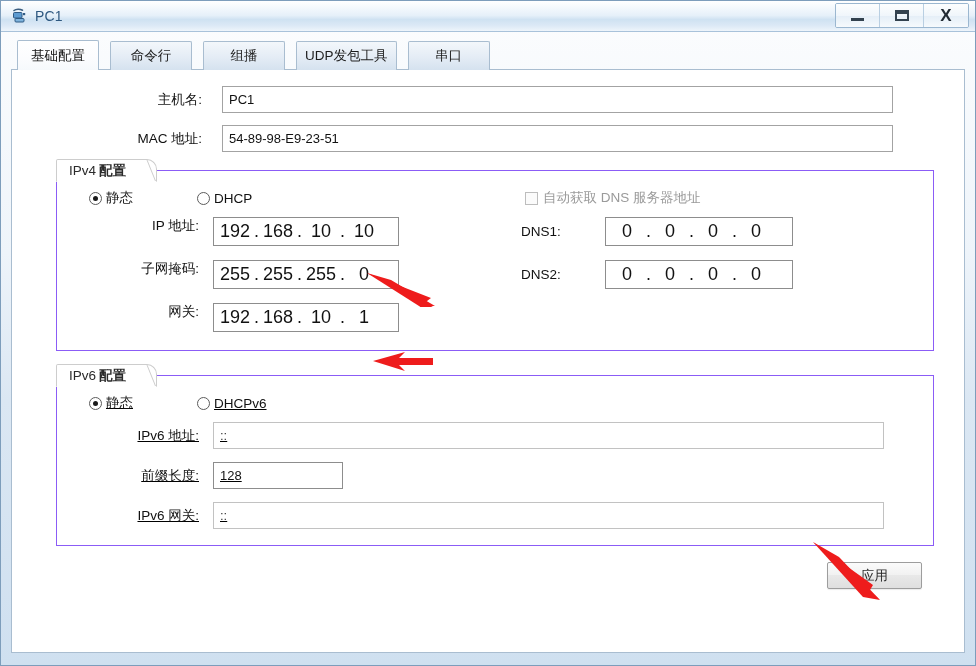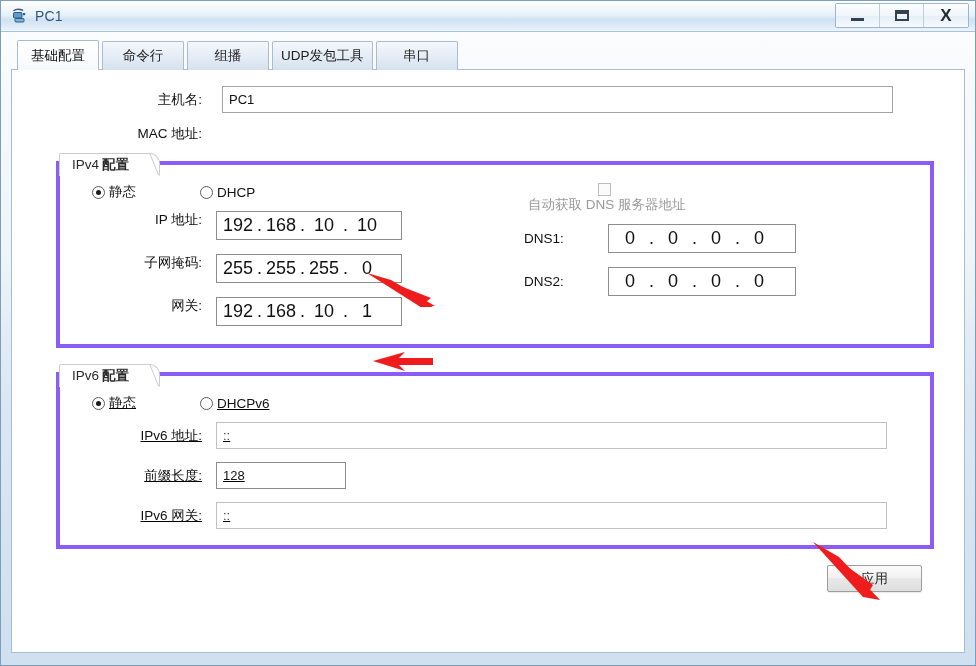--- a/index.html
+++ b/index.html
@@ -94,21 +94,21 @@
   .tab {
     height: 29px;
     min-width: 82px;
     padding: 0 8px;
     display: flex; align-items: center; justify-content: center;
     font-size: 13.5px;
     color: #1d1d1d;
     border: 1px solid #a9bdd0;
     border-bottom: none;
     border-radius: 2px 2px 0 0;
-    margin-right: 3px;
+    margin-right: 11px;
     background: linear-gradient(to bottom, #f3f7fb 0%, #e4ecf5 55%, #d5e2ef 100%);
     cursor: pointer;
     white-space: nowrap;
   }
   .tab.active {
     background: linear-gradient(to bottom, #ffffff 0%, #fbfcfe 60%, #f6f9fc 100%);
     height: 30px;
     color: #111;
   }
 
@@ -147,21 +147,21 @@
   }
 
   
   .toprow { padding-left: 48px; }
   .toprow .lbl { width: 120px; margin-right: 20px; }
   .toprow .field { width: 671px; }
 
   
   .groupbox {
     position: relative;
-    border: 4px solid #8b5cf6;
+    border: 1px solid #8b5cf6;
     margin: 10px 0 16px 22px;
     margin-right: 8px;
     padding: 18px 10px 14px 10px;
     background: #ffffff;
   }
   .gb-legend {
     position: absolute;
     top: -12px; left: -1px;
     height: 23px;
     display: flex; align-items: center;
@@ -205,21 +205,21 @@
     width: 5px; height: 5px; border-radius: 50%;
     background: #1a1a1a;
   }
   .chk {
     width: 13px; height: 13px;
     border: 1px solid #bdbdbd;
     background: #fbfbfb;
     margin-right: 5px;
     flex: 0 0 13px;
   }
-  .disabled-txt { color: #9a9a9a; flex-direction: column; }
+  .disabled-txt { color: #9a9a9a; }
 
   
   .cols { display: flex; }
   .col-left { width: 440px; flex: 0 0 440px; }
   .col-right { flex: 1 1 auto; padding-left: 14px; }
 
   .frow { display: flex; margin-bottom: 14px; padding-left: 22px; }
   .frow .lbl { width: 110px; margin-right: 14px; }
   .frow-r { display: flex; align-items: center; margin-bottom: 14px; }
   .frow-r .lbl { width: 70px; margin-right: 14px; text-align: left; }
@@ -337,20 +337,23 @@
 
       <div class="row toprow">
         <span class="lbl">主机名:</span>
         <div class="field">
           <span>PC1</span>
         </div>
       </div>
 
       <div class="row toprow">
         <span class="lbl">MAC 地址:</span>
+        <div class="field">
+          <span>54-89-98-E9-23-51</span>
+        </div>
       </div>
 
       <div class="groupbox" style="margin-top:18px;">
         <div class="gb-legend">
           <span>IPv4</span>
           <span class="bold">配置</span>
         </div>
 
         <div class="cols">
           <div class="col-left">

